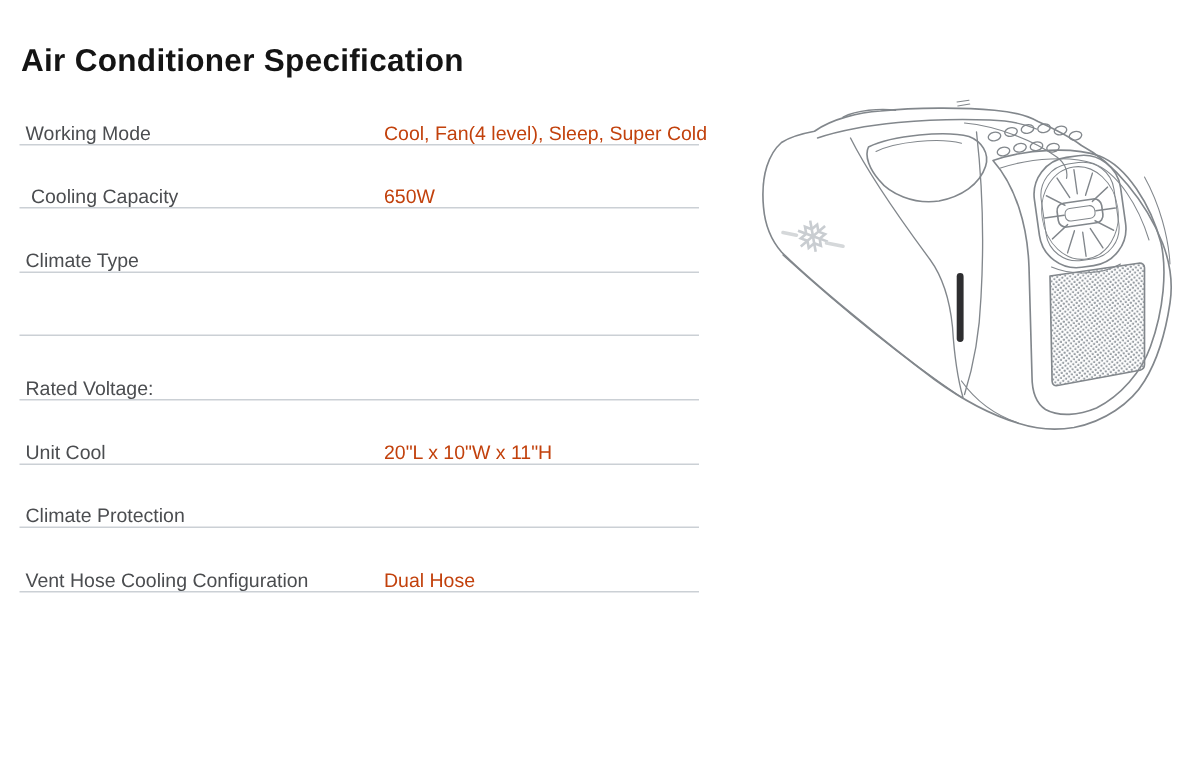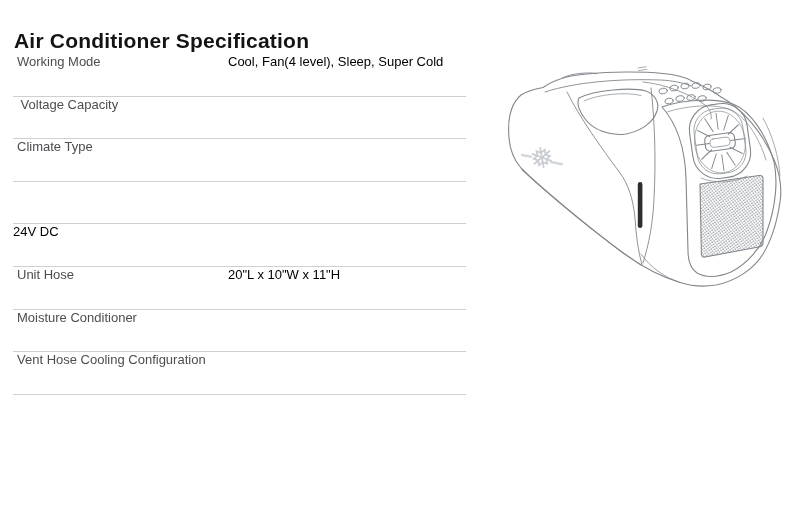--- a/index.html
+++ b/index.html
@@ -25,35 +25,36 @@
     letter-spacing: 0.2px;
   }
   .spec-table {
     position: absolute;
     left: 13px;
     top: 54px;
     width: 453px;
   }
   .spec-row {
     display: flex;
-    align-items: flex-start;
+    align-items: flex-end;
     height: 41.6px;
     border-bottom: 1px solid #cbd0d5;
+    gap: 28px;
   }
   .spec-label {
     flex: 0 0 211px;
     padding-left: 4px;
     font-size: 13px;
     color: #4b4d50;
     white-space: pre;
   }
   .spec-value {
     flex: 1;
     font-size: 13px;
-    color: #000000;
+    color: #c2410c;
     white-space: pre;
   }
   .illustration {
     position: absolute;
     left: 495px;
     top: 58px;
     width: 300px;
     height: 250px;
   }
 </style>
@@ -63,39 +64,41 @@
 <div class="page">
 
   <h1 class="page-title">Air Conditioner Specification</h1>
 
   <div class="spec-table">
     <div class="spec-row">
       <span class="spec-label">Working Mode</span>
       <span class="spec-value">Cool, Fan(4 level), Sleep, Super Cold</span>
     </div>
     <div class="spec-row">
-      <span class="spec-label"> Voltage Capacity</span>
+      <span class="spec-label"> Cooling Capacity</span>
+      <span class="spec-value">650W</span>
     </div>
     <div class="spec-row">
       <span class="spec-label">Climate Type</span>
     </div>
     <div class="spec-row">
     </div>
     <div class="spec-row">
-      <span class="spec-value">24V DC</span>
+      <span class="spec-label">Rated Voltage:</span>
     </div>
     <div class="spec-row">
-      <span class="spec-label">Unit Hose</span>
+      <span class="spec-label">Unit Cool</span>
       <span class="spec-value">20"L x 10"W x 11"H</span>
     </div>
     <div class="spec-row">
-      <span class="spec-label">Moisture Conditioner</span>
+      <span class="spec-label">Climate Protection</span>
     </div>
     <div class="spec-row">
       <span class="spec-label">Vent Hose Cooling Configuration</span>
+      <span class="spec-value">Dual Hose</span>
     </div>
   </div>
 
   <svg class="illustration" viewBox="0 0 300 250" aria-hidden="true">
     <defs>
       <pattern id="grille-dots" width="3.4" height="3.4" patternUnits="userSpaceOnUse" patternTransform="rotate(8)">
         <circle cx="1" cy="1" r="0.78" fill="#959ba1"></circle>
         <circle cx="2.7" cy="2.7" r="0.78" fill="#959ba1"></circle>
       </pattern>
     </defs>

